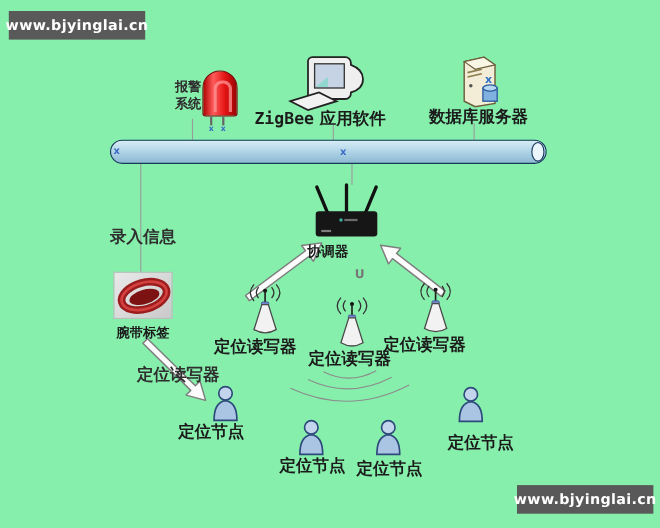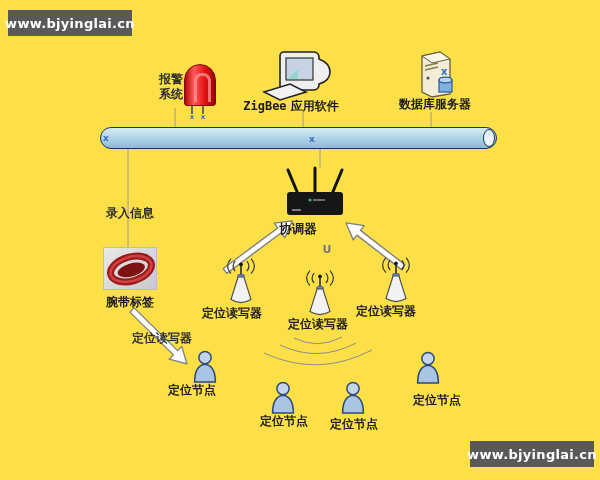--- a/index.html
+++ b/index.html
@@ -1,26 +1,26 @@
 <!DOCTYPE html>
 <html><head>
 <meta charset="utf-8">
 <style>
   html,body{margin:0;padding:0;background:#fff;font-family:"DejaVu Sans",sans-serif;}
-  .canvas{position:relative;width:600px;height:480px;background:#fde047;overflow:hidden;}
+  .canvas{position:relative;width:600px;height:480px;background:#86efac;overflow:hidden;}
 
   
   .banner{position:absolute;background:#595959;color:#fff;font-weight:bold;
           font-size:13px;display:flex;align-items:center;justify-content:center;
           letter-spacing:.3px;}
   .banner.top{left:8px;top:10px;width:124px;height:26px;}
   .banner.bottom{left:470px;top:441px;width:124px;height:26px;}
 
   
-  .lbl{position:absolute;font-size:12px;font-weight:bold;color:#1b1b1b;
+  .lbl{position:absolute;font-size:15px;font-weight:bold;color:#1b1b1b;
        transform:translateX(-50%);white-space:nowrap;text-align:center;line-height:1.25;}
   .lbl-n{font-weight:bold;color:#2e2e2e;}
   .pre{white-space:pre-line;}
 
   
   .ethernet{position:absolute;left:100px;top:127px;width:397px;height:22px;
     border:1.5px solid #16365c;border-radius:12px;
     background:linear-gradient(180deg,#d8ecf6 0%,#b3d6e8 45%,#8db9d3 100%);
     box-sizing:border-box;}
   .ethernet .cap{position:absolute;right:1px;top:1px;bottom:1px;width:12px;

